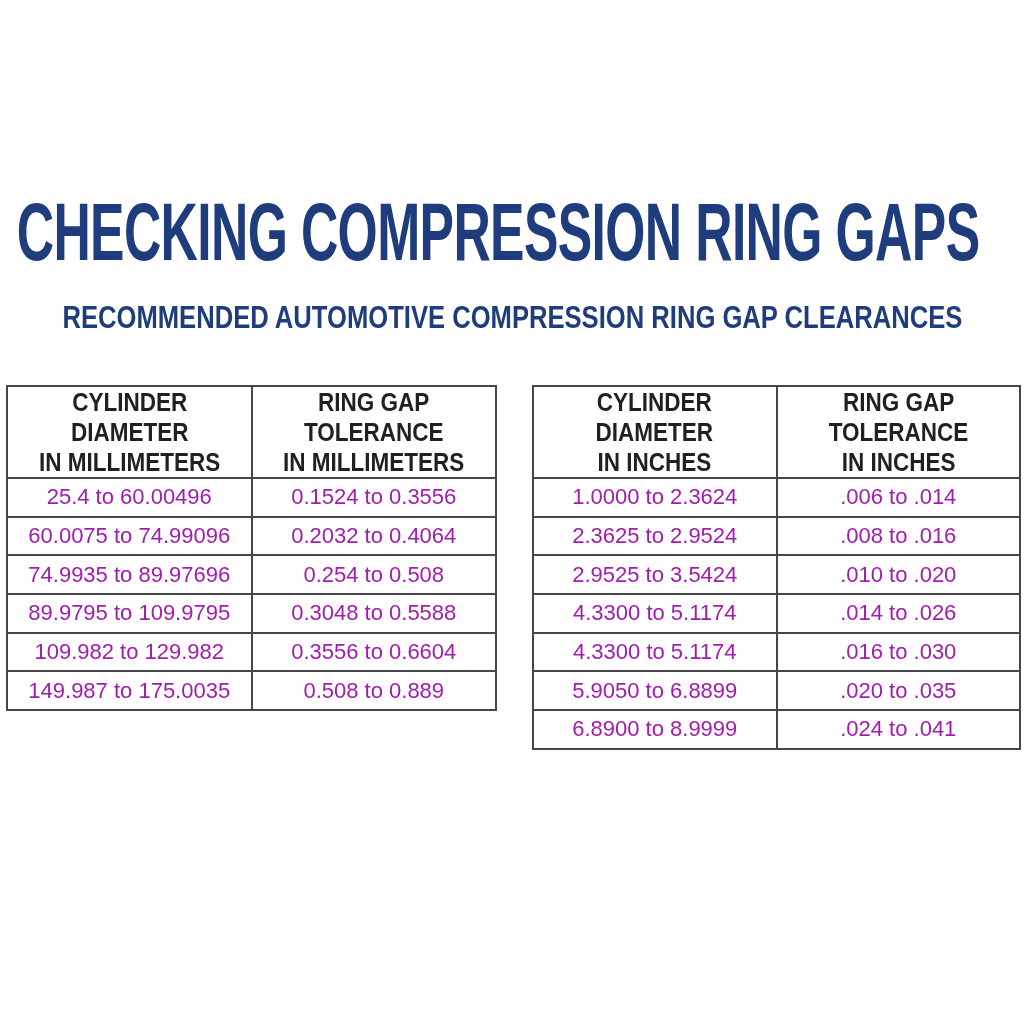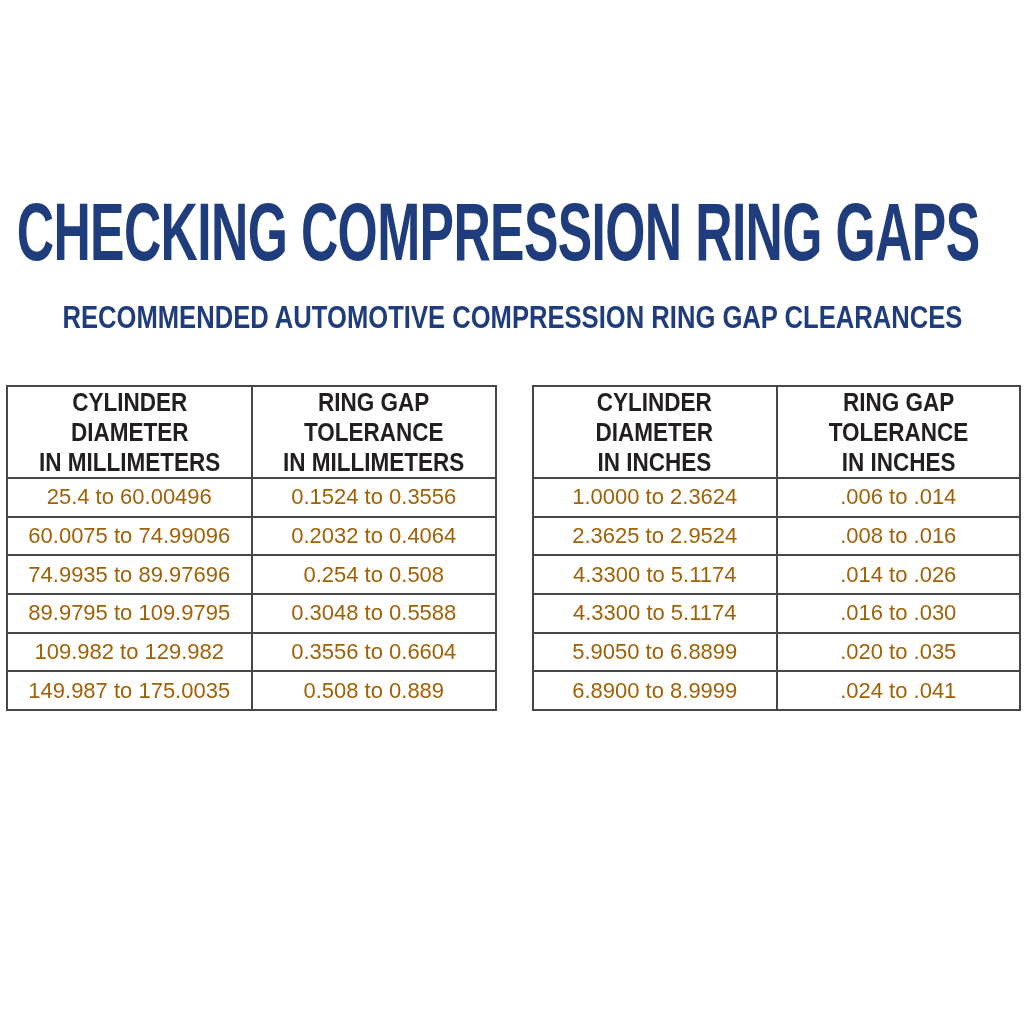--- a/index.html
+++ b/index.html
@@ -86,21 +86,21 @@
     font-size: 25px;
     line-height: 30px;
     font-weight: bold;
     color: #231f20;
     white-space: pre-line;
     transform: scaleX(0.9);
     transform-origin: center;
   }
   table.spec td {
     font-size: 22px;
-    color: #a16207;
+    color: #a21caf;
     white-space: nowrap;
   }
 </style>
 </head>
 <body>
 
 <div class="page">
 
   <div class="title-wrap">
     <span class="title-text">CHECKING COMPRESSION RING GAPS</span>
@@ -165,20 +165,24 @@
       <tbody>
         <tr>
           <td>1.0000 to 2.3624</td>
           <td>.006 to .014</td>
         </tr>
         <tr>
           <td>2.3625 to 2.9524</td>
           <td>.008 to .016</td>
         </tr>
         <tr>
+          <td>2.9525 to 3.5424</td>
+          <td>.010 to .020</td>
+        </tr>
+        <tr>
           <td>4.3300 to 5.1174</td>
           <td>.014 to .026</td>
         </tr>
         <tr>
           <td>4.3300 to 5.1174</td>
           <td>.016 to .030</td>
         </tr>
         <tr>
           <td>5.9050 to 6.8899</td>
           <td>.020 to .035</td>

